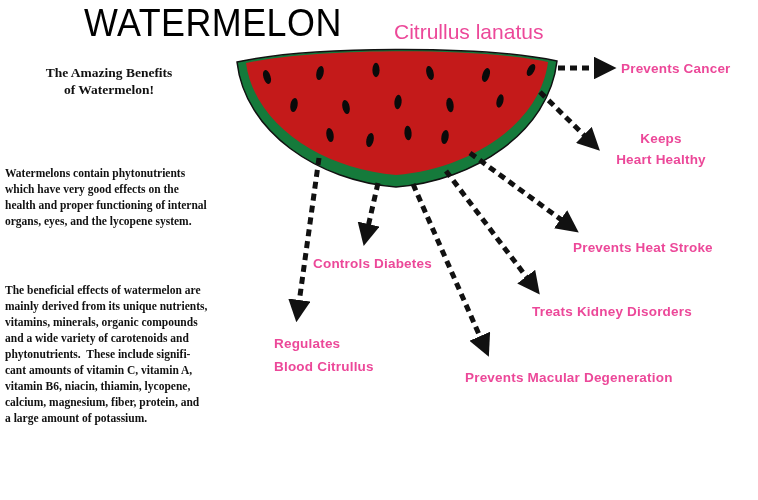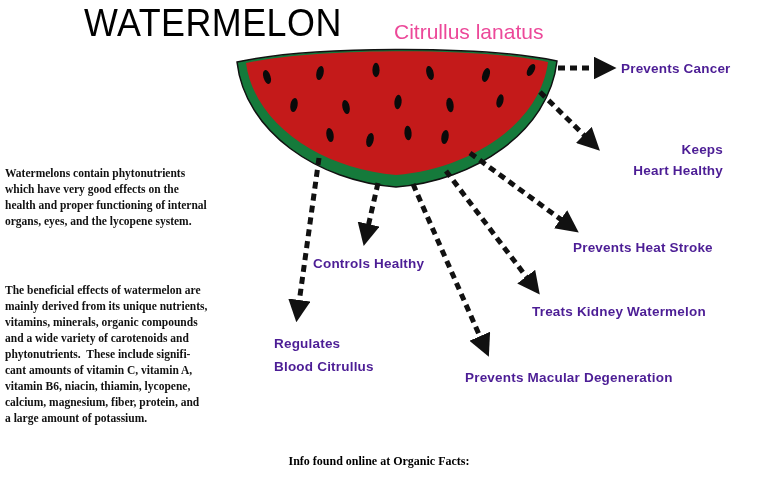--- a/index.html
+++ b/index.html
@@ -28,24 +28,24 @@
     font-size:11.5px; line-height:16px; white-space:pre;
   }
   .paras p { margin:0 0 21px 0; }
 
   .art { position:absolute; left:0; top:0; width:758px; height:500px; }
   .arrow { stroke-width:5; stroke-dasharray:7 5; fill:none; stroke-linecap:butt; }
   .rind-outline { stroke:#111; stroke-width:1.5; }
 
   .bl {
     position:absolute; font-weight:700; font-size:13.5px;
-    letter-spacing:0.2px; white-space:pre; color:#4c1d95;
+    letter-spacing:0.2px; white-space:pre; color:#ec4899;
   }
   .bl-cancer   { left:621px; top:61px; }
-  .bl-heart    { left:599px; top:139px; width:124px; text-align:right; line-height:21px; }
+  .bl-heart    { left:599px; top:128px; width:124px; text-align:center; line-height:21px; }
   .bl-heat     { left:573px; top:240px; }
   .bl-kidney   { left:532px; top:304px; }
   .bl-macular  { left:465px; top:370px; }
   .bl-diabetes { left:313px; top:256px; }
   .bl-bp       { left:274px; top:332px; line-height:23px; }
 
   .footer {
     position:absolute; left:0; top:452px; width:758px; text-align:center;
     font-family:"Liberation Serif", serif; font-weight:700;
     font-size:12px; line-height:19px; color:#000;
@@ -53,20 +53,22 @@
   .footer div { white-space:pre; }
 </style>
 </head>
 <body>
 
 <div class="canvas">
 
   <h1 class="title">WATERMELON</h1>
   <span class="subtitle">Citrullus lanatus</span>
 
+  <div class="benefits-heading">The Amazing Benefits
+of Watermelon!</div>
 
   <div class="paras">
     <p>Watermelons contain phytonutrients
 which have very good effects on the
 health and proper functioning of internal
 organs, eyes, and the lycopene system.</p>
     <p>The beneficial effects of watermelon are
 mainly derived from its unique nutrients,
 vitamins, minerals, organic compounds
 and a wide variety of carotenoids and
@@ -114,23 +116,22 @@
       <line class="arrow" x1="413" y1="184" x2="481" y2="339" marker-end="url(#ah)"></line>
       <line class="arrow" x1="378" y1="183" x2="368" y2="227" marker-end="url(#ah)"></line>
       <line class="arrow" x1="319" y1="158" x2="299" y2="303" marker-end="url(#ah)"></line>
     </g>
   </svg>
 
   <div class="bl bl-cancer">Prevents Cancer</div>
   <div class="bl bl-heart">Keeps
 Heart Healthy</div>
   <div class="bl bl-heat">Prevents Heat Stroke</div>
-  <div class="bl bl-kidney">Treats Kidney Watermelon</div>
+  <div class="bl bl-kidney">Treats Kidney Disorders</div>
   <div class="bl bl-macular">Prevents Macular Degeneration</div>
-  <div class="bl bl-diabetes">Controls Healthy</div>
+  <div class="bl bl-diabetes">Controls Diabetes</div>
   <div class="bl bl-bp">Regulates
 Blood Citrullus</div>
 
   <div class="footer">
-    <div>Info found online at Organic Facts:</div>
   </div>
 
 </div>
 
 </body></html>

